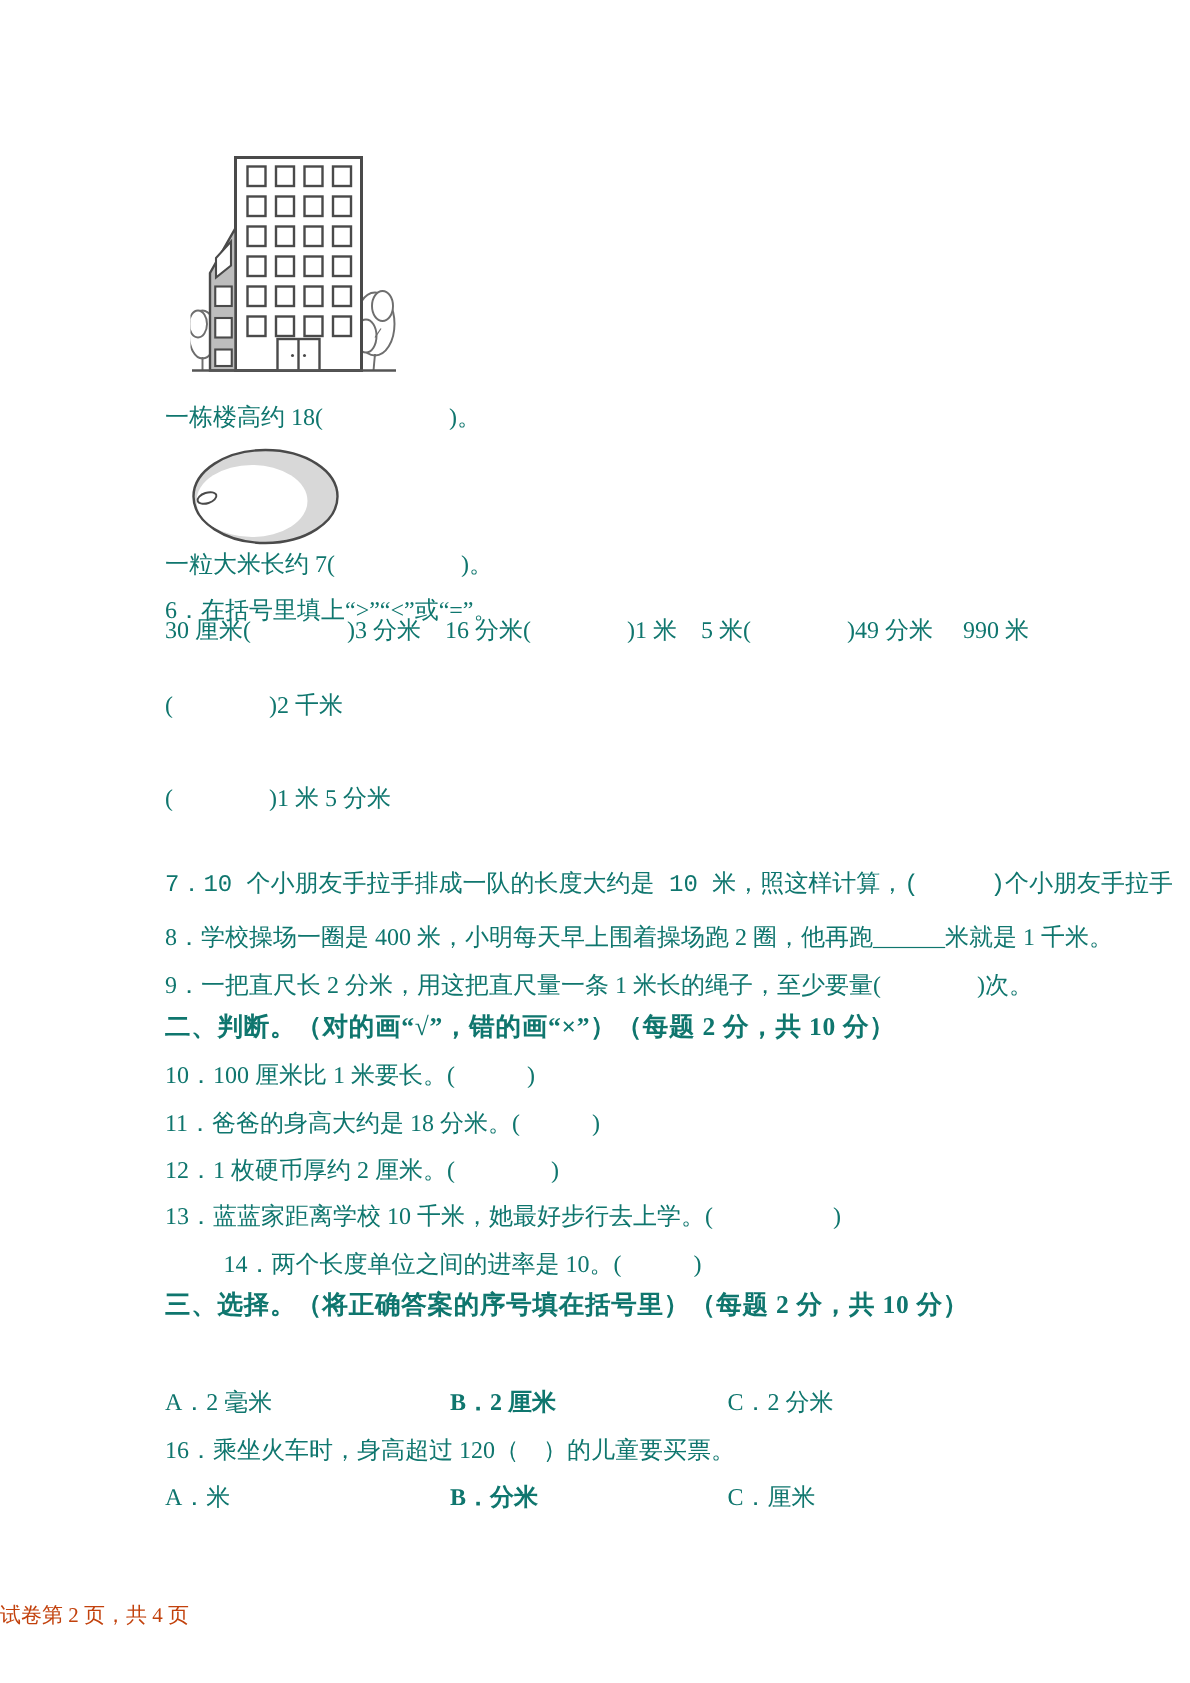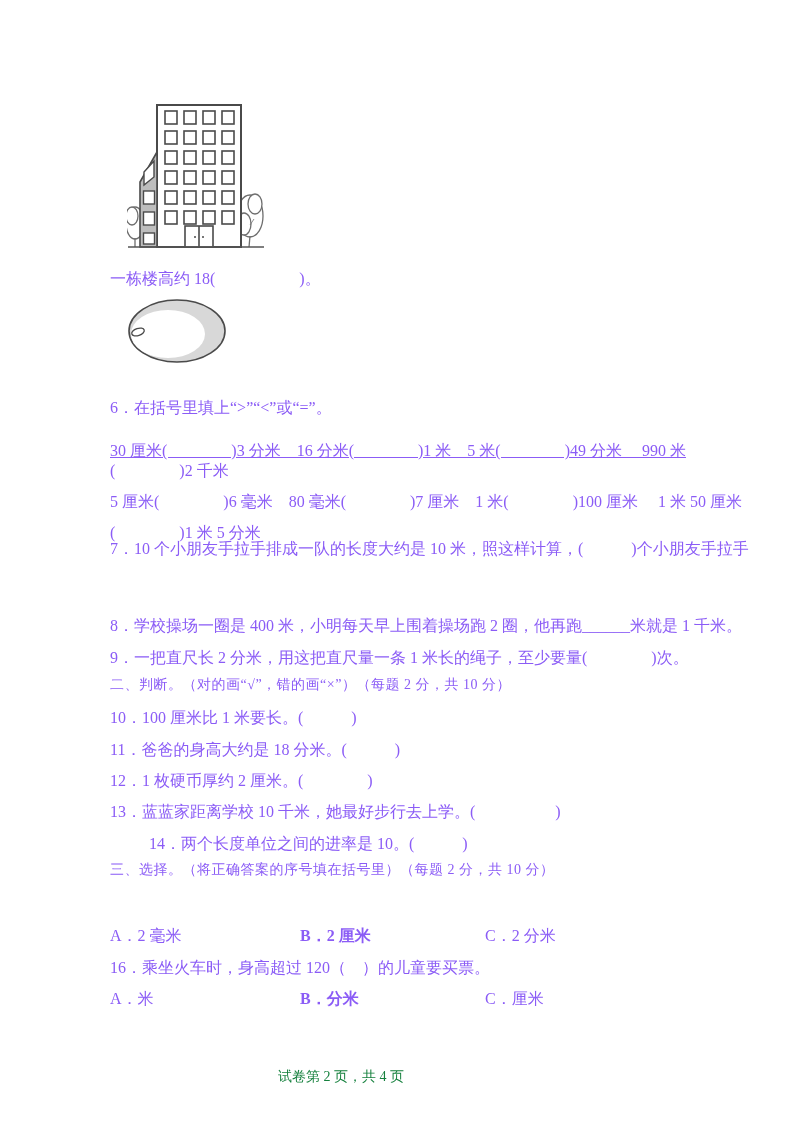--- a/index.html
+++ b/index.html
@@ -15,36 +15,35 @@
     overflow: hidden;
     font-family: "Liberation Serif", "DejaVu Serif", serif;
     color: #1c1c1c;
   }
   .line {
     position: absolute;
     left: 110px;
     font-size: 16px;
     line-height: 21px;
     white-space: pre;
-    color: #8b5cf6;
+    color: #0f766e;
   }
   .heading {
-    font-weight: normal;
-    font-size: 14px;
+    font-weight: bold;
+    font-size: 17px;
     letter-spacing: 0.5px;
   }
   .opt-b { left: 300px; font-weight: bold; }
   .opt-c { left: 485px; }
   .footer {
     position: absolute;
     left: 0;
     width: 682px;
-    text-align: center;
     font-size: 14px;
-    color: #15803d;
+    color: #c2410c;
     white-space: pre;
   }
   .illus {
     position: absolute;
   }
 </style>
 </head>
 <body>
 
 <div class="page">
@@ -113,28 +112,28 @@
   </svg>
 
   <div class="line" style="top:268px;">一栋楼高约 18(　　　　　 )。</div>
 
   <svg class="illus" style="left:126px; top:297px;" width="102" height="68" viewBox="0 0 102 68">
     <ellipse cx="51" cy="34" rx="48" ry="31" fill="#d8d8d8" stroke="#4a4a4a" stroke-width="1.6"></ellipse>
     <ellipse cx="42" cy="37" rx="37" ry="24" fill="#ffffff"></ellipse>
     <ellipse cx="12" cy="35" rx="6.5" ry="3.5" fill="#ffffff" stroke="#4a4a4a" stroke-width="1.3" transform="rotate(-18 12 35)"></ellipse>
   </svg>
 
+  <div class="line" style="top:366px;">一粒大米长约 7(　　　　　 )。</div>
 
   <div class="line" style="top:397px;">6．在括号里填上“&gt;”“&lt;”或“=”。</div>
-  <div class="line" style="top:440px;text-decoration:underline;">30 厘米(　　　　)3 分米　16 分米(　　　　)1 米　5 米(　　　　)49 分米　 990 米</div>
+  <div class="line" style="top:410px;">30 厘米(　　　　)3 分米　16 分米(　　　　)1 米　5 米(　　　　)49 分米　 990 米</div>
   <div class="line" style="top:460px;">(　　　　)2 千米</div>
-  <div class="line" style="top:491px;">5 厘米(　　　　)6 毫米　80 毫米(　　　　)7 厘米　1 米(　　　　)100 厘米　 1 米 50 厘米</div>
   <div class="line" style="top:522px;">(　　　　)1 米 5 分米</div>
 
-  <div class="line" style="top:538px;">7．10 个小朋友手拉手排成一队的长度大约是 10 米，照这样计算，(　　　)个小朋友手拉手</div>
+  <div class="line" style="top:580px;font-family:Liberation Mono, monospace;">7．10 个小朋友手拉手排成一队的长度大约是 10 米，照这样计算，(　　　)个小朋友手拉手</div>
   <div class="line" style="top:615px;">8．学校操场一圈是 400 米，小明每天早上围着操场跑 2 圈，他再跑______米就是 1 千米。</div>
   <div class="line" style="top:647px;">9．一把直尺长 2 分米，用这把直尺量一条 1 米长的绳子，至少要量(　　　　)次。</div>
 
   <div class="line heading" style="top:674px;">二、判断。（对的画“√”，错的画“×”）（每题 2 分，共 10 分）</div>
   <div class="line" style="top:707px;">10．100 厘米比 1 米要长。(　　　)</div>
   <div class="line" style="top:739px;">11．爸爸的身高大约是 18 分米。(　　　)</div>
   <div class="line" style="top:770px;">12．1 枚硬币厚约 2 厘米。(　　　　)</div>
   <div class="line" style="top:801px;">13．蓝蓝家距离学校 10 千米，她最好步行去上学。(　　　　　)</div>
   <div class="line" style="top:833px;margin-left:39px;">14．两个长度单位之间的进率是 10。(　　　)</div>
 

